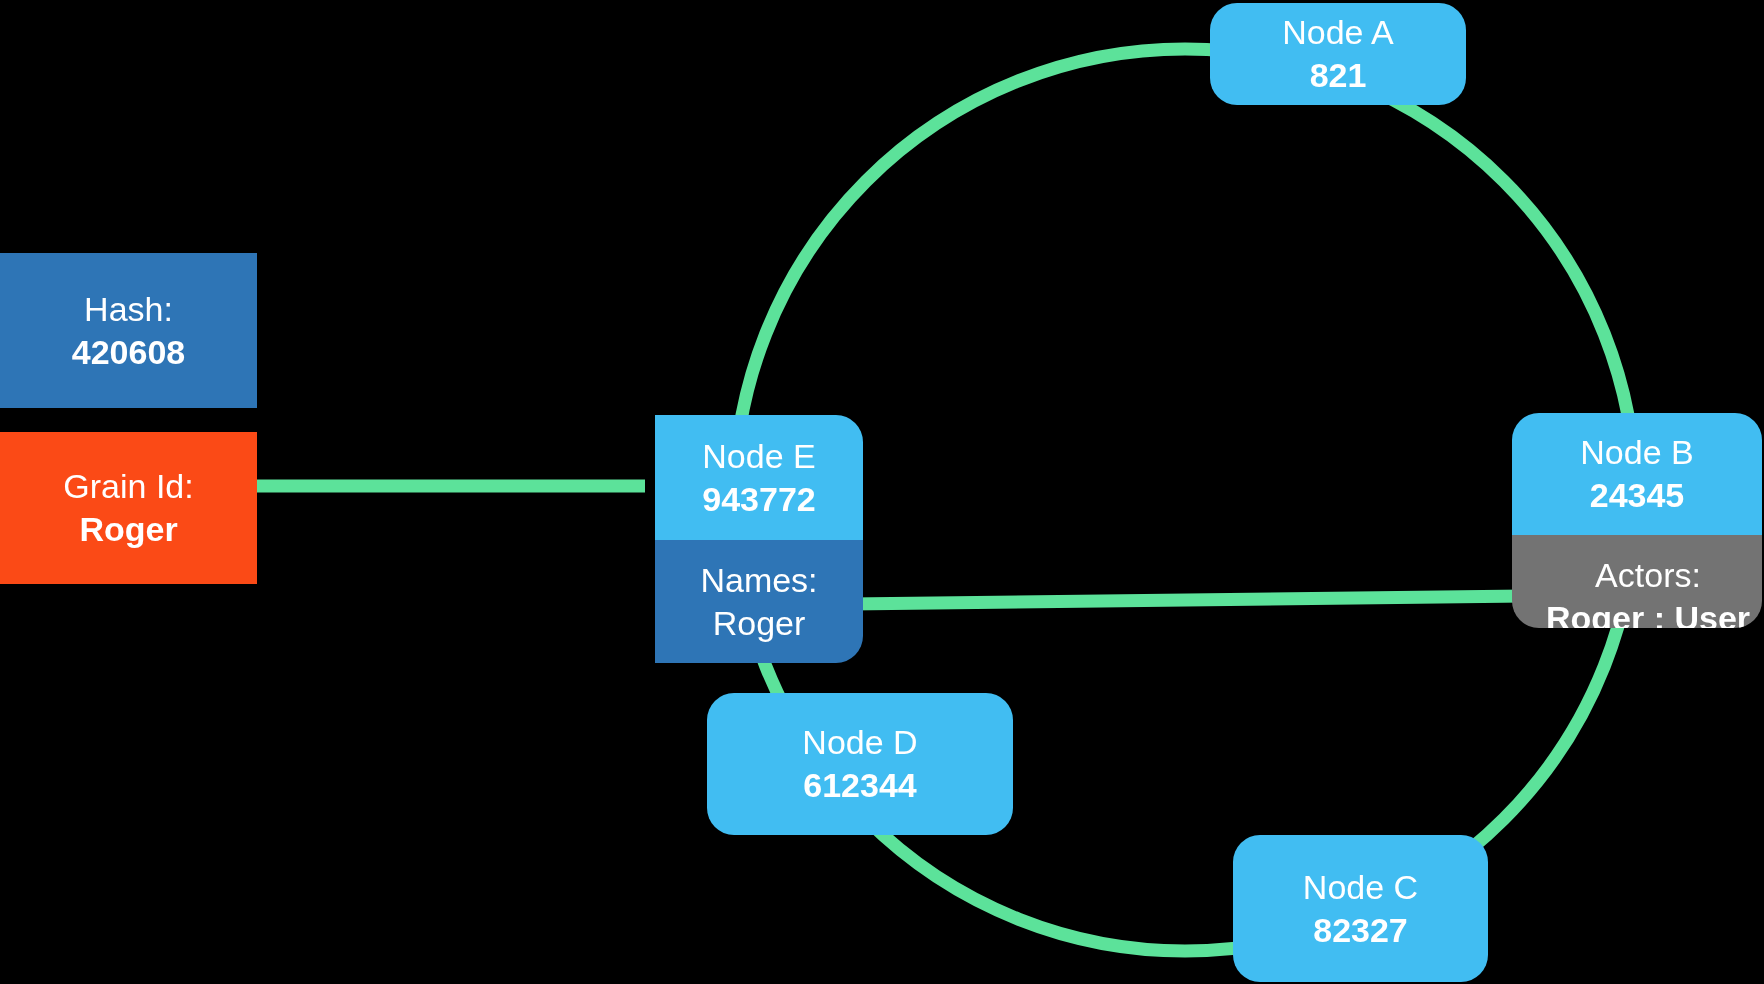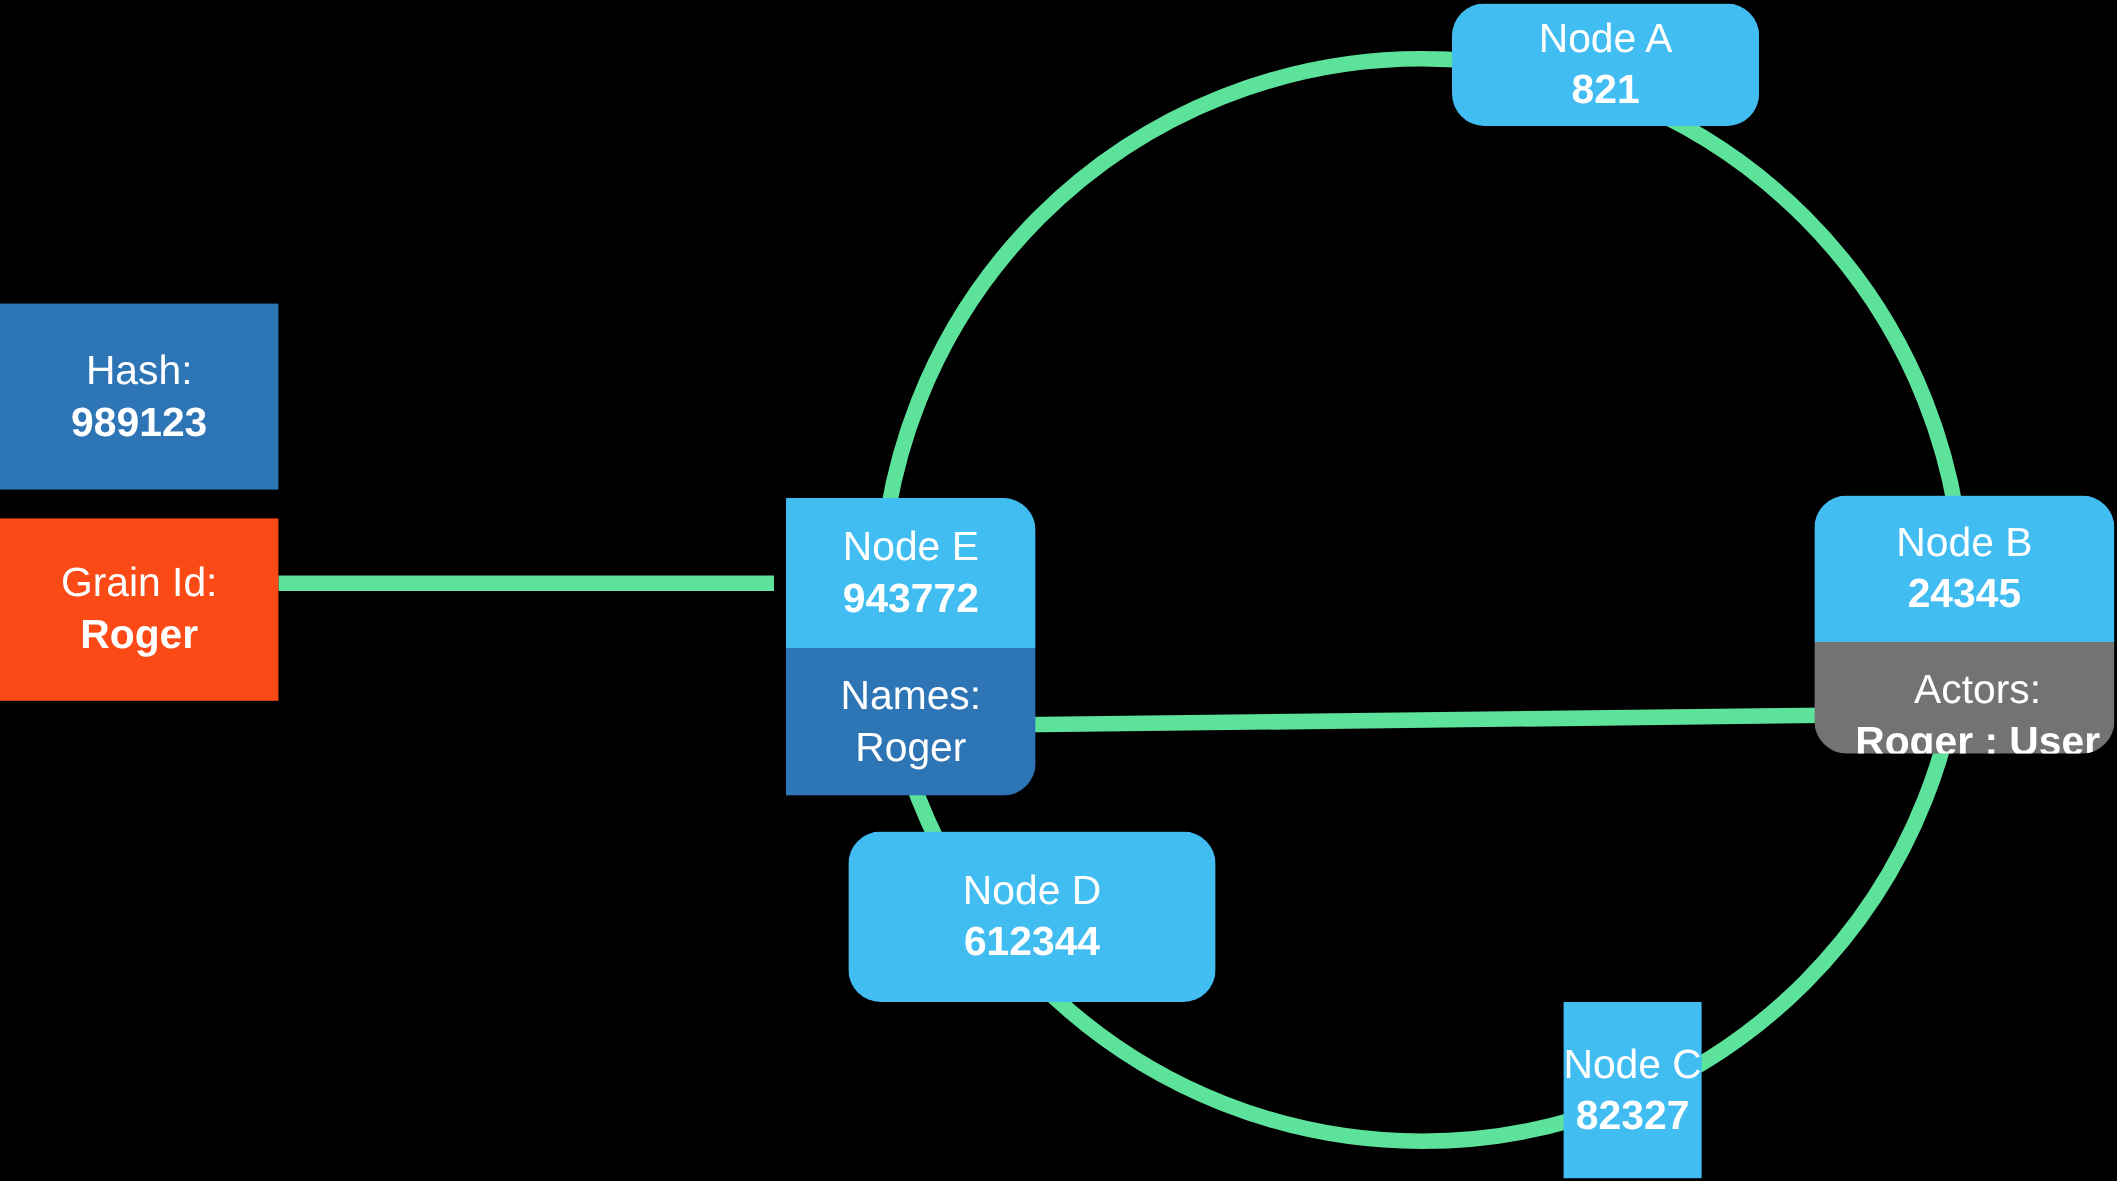--- a/index.html
+++ b/index.html
@@ -47,48 +47,48 @@
     line-height: 43px;
     white-space: pre;
   }
   .t-value {
     font-size: 34px;
     font-weight: 700;
     line-height: 43px;
     white-space: pre;
   }
   
-  .grain-card      { left: 0;     top: 253px; width: 232px; height: 307px; }
+  .grain-card      { left: 0;     top: 253px; width: 257px; height: 307px; }
   .grain-card .hash-section  { flex: 0 0 155px; }
   .grain-card .grain-section { flex: 0 0 152px; }
   .node-a { left: 1210px; top: 3px;   width: 256px; height: 102px; }
   .node-e { left: 607px;  top: 415px; width: 256px; height: 248px; padding-left: 48px; }
   .node-e .main-section   { flex: 0 0 125px; }
   .node-e .detail-section { flex: 0 0 123px; }
   .node-b { left: 1512px; top: 413px; width: 250px; height: 215px; }
   .node-b .main-section   { flex: 0 0 122px; }
   .node-b .detail-section { flex: 0 0 123px; }
   .node-d { left: 707px;  top: 693px; width: 306px; height: 142px; }
-  .node-c { left: 1233px; top: 835px; width: 255px; height: 147px; align-items: center; }
+  .node-c { left: 1233px; top: 835px; width: 255px; height: 147px; }
 </style>
 </head>
 <body>
 
 <div class="canvas" style="background-color: rgb(0, 0, 0);">
 
   <svg class="wires" viewBox="0 0 1764 984">
     <circle cx="1185" cy="500" r="451" fill="none" stroke-width="13" stroke="#5CE29A"></circle>
     <line x1="232" y1="486" x2="645" y2="486" stroke-width="13" stroke="#5CE29A"></line>
     <line x1="850" y1="604" x2="1525" y2="596" stroke-width="13" stroke="#5CE29A"></line>
   </svg>
 
   <div class="box grain-card">
     <div class="section hash-section" style="background-color: rgb(46, 117, 182);">
       <div class="t-label">Hash:</div>
-      <div class="t-value">989123</div>
+      <div class="t-value">420608</div>
     </div>
     <div class="section grain-section" style="background-color: rgb(251, 74, 22); margin-top: 24px;">
       <div class="t-label">Grain Id:</div>
       <div class="t-value">Roger</div>
     </div>
   </div>
 
   <div class="box rounded node-a">
     <div class="section" style="background-color: rgb(65, 189, 242);">
       <div class="t-label">Node A</div>

